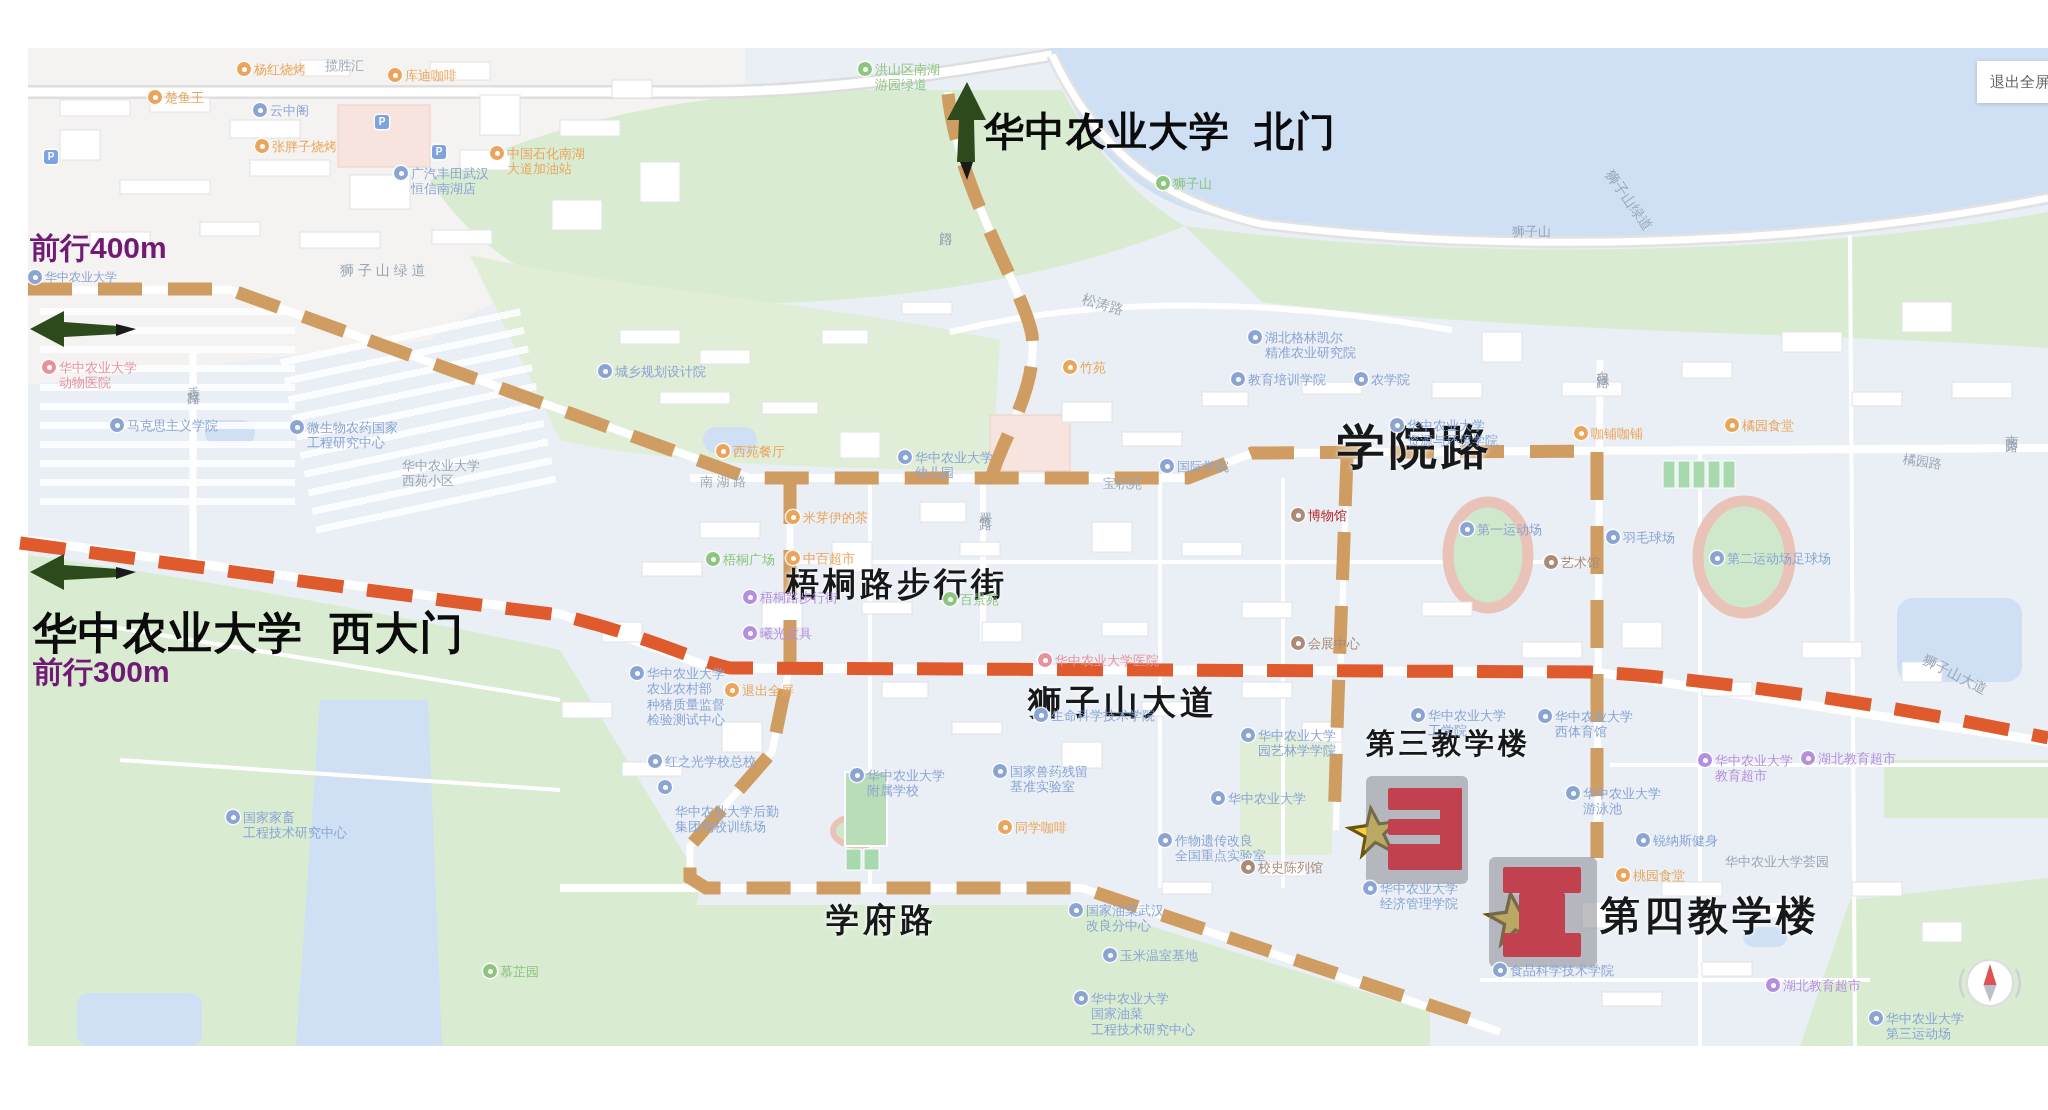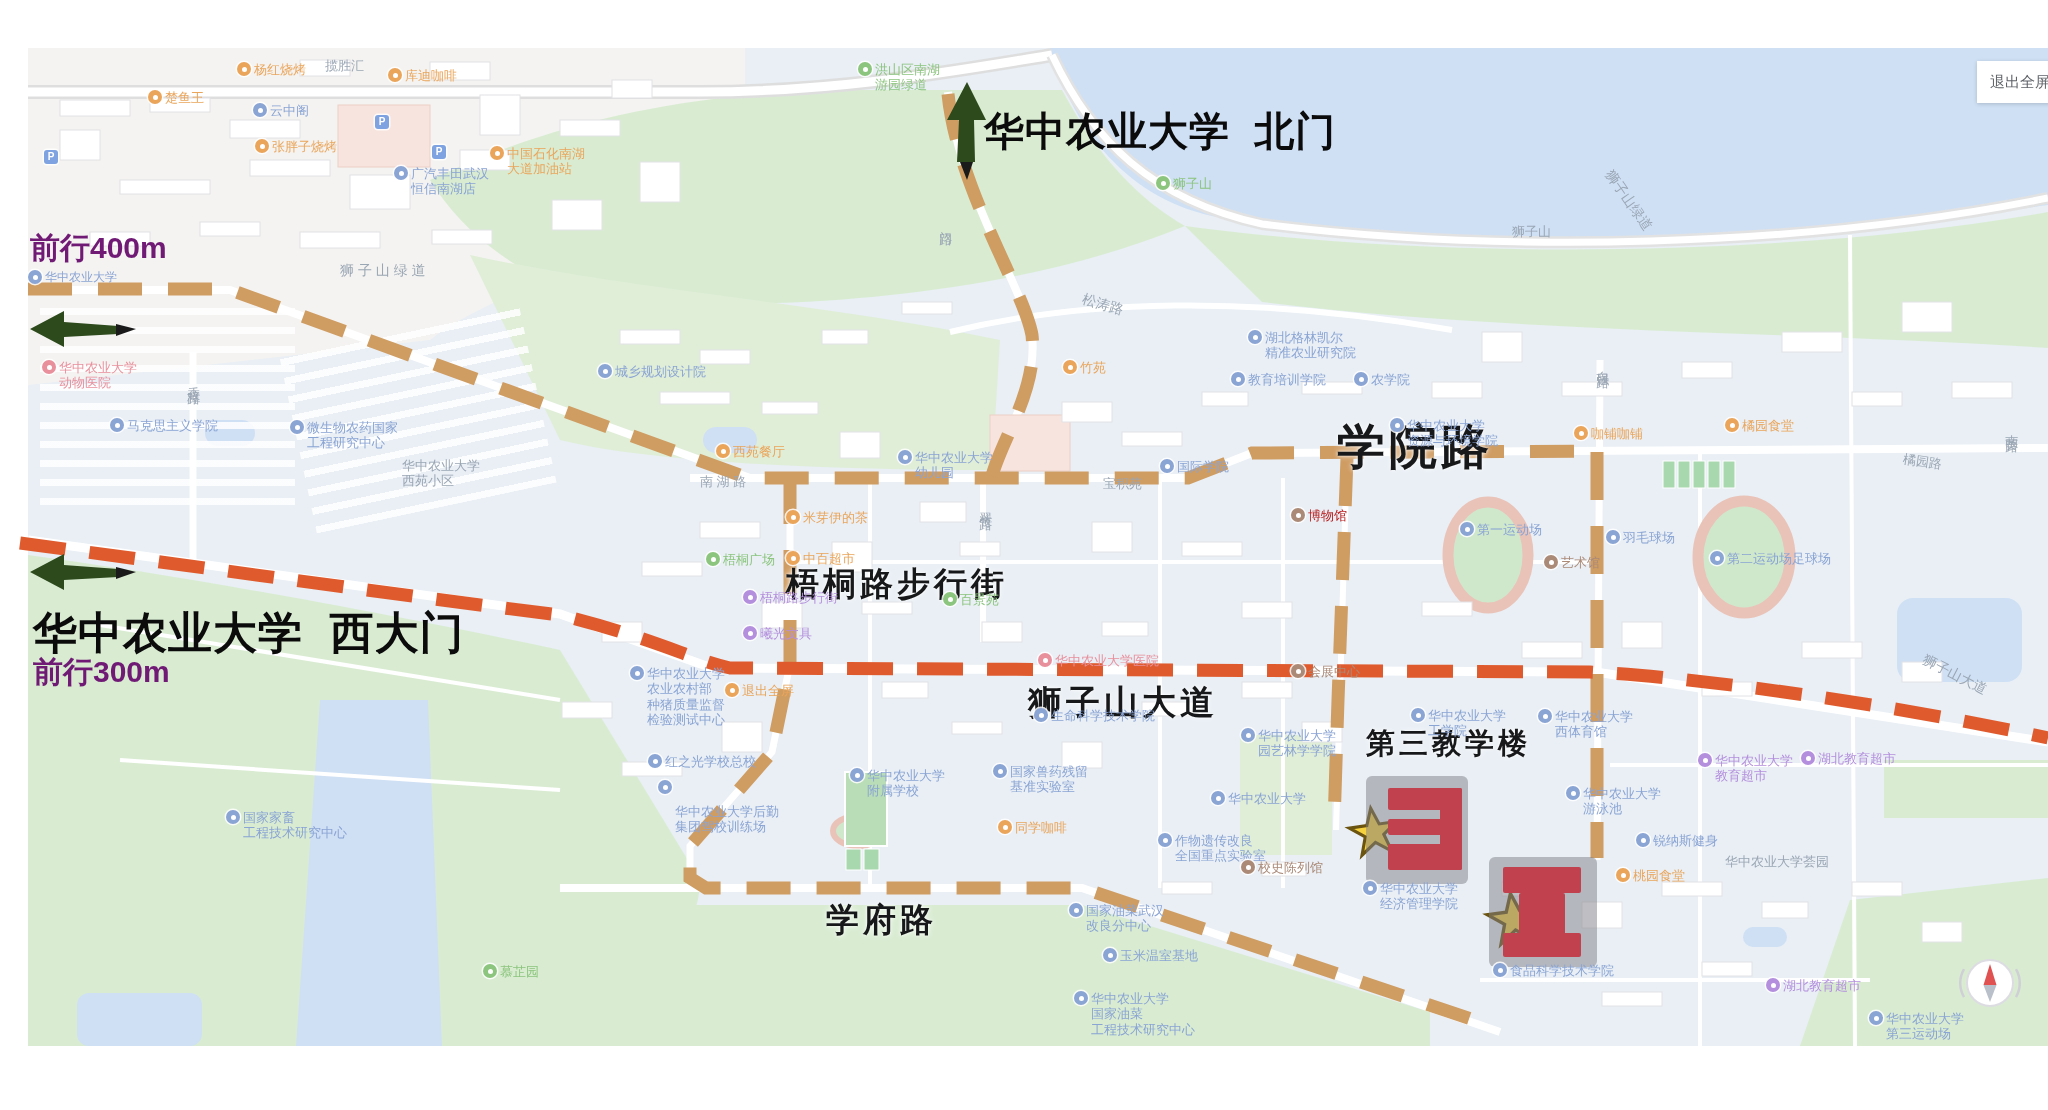--- a/index.html
+++ b/index.html
@@ -222,20 +222,21 @@
   <div class="bred b4a" style="left: 1503px; top: 867px; width: 78px; height: 26px; background: rgb(194, 65, 79);"></div>
   <div class="bred b4b" style="left: 1519px; top: 893px; width: 46px; height: 48px; background: rgb(194, 65, 79);"></div>
   <div class="bred b4c" style="left: 1503px; top: 933px; width: 78px; height: 24px; background: rgb(194, 65, 79);"></div>
 
   <div class="gate-sub" style="left:30px;top:228px;font-size:30px;">前行400m</div>
   <div class="gate-title" style="left:33px;top:604px;font-size:44px;">华中农业大学  西大门</div>
   <div class="gate-sub" style="left:33px;top:652px;font-size:30px;">前行300m</div>
   <div class="gate-title" style="left:984px;top:104px;font-size:40px;">华中农业大学  北门</div>
 
   <div class="boldlab" style="left:1366px;top:724px;font-size:29px;">第三教学楼</div>
+  <div class="boldlab" style="left:1600px;top:888px;font-size:40px;">第四教学楼</div>
 
   <div id="boldlabels">
       <div class="boldlab" style="left: 786px; top: 562px; font-size: 33px;">梧桐路步行街</div>
       <div class="boldlab" style="left: 1028px; top: 680px; font-size: 34px;">狮子山大道</div>
       <div class="boldlab" style="left: 1337px; top: 415px; font-size: 48px;">学院路</div>
       <div class="boldlab" style="left: 826px; top: 898px; font-size: 33px;">学府路</div>
     </div>
   <div id="pois">
       <div class="poi" style="left: 237px; top: 62px;"><span class="ic" style="background: rgb(234, 165, 91);"><i></i></span><div class="tx" style="color: rgb(234, 165, 91); white-space: pre;">杨红烧烤</div></div>
       <div class="poi" style="left: 148px; top: 90px;"><span class="ic" style="background: rgb(234, 165, 91);"><i></i></span><div class="tx" style="color: rgb(234, 165, 91); white-space: pre;">楚鱼王</div></div>
@@ -293,21 +294,21 @@
       <div class="poi" style="left: 1606px; top: 530px;"><span class="ic" style="background: rgb(138, 164, 212);"><i></i></span><div class="tx" style="color: rgb(138, 164, 212); white-space: pre;">羽毛球场</div></div>
       <div class="poi" style="left: 1544px; top: 555px;"><span class="ic" style="background: rgb(171, 138, 120);"><i></i></span><div class="tx" style="color: rgb(171, 138, 120); white-space: pre;">艺术馆</div></div>
       <div class="poi" style="left: 1710px; top: 551px;"><span class="ic" style="background: rgb(138, 164, 212);"><i></i></span><div class="tx" style="color: rgb(138, 164, 212); white-space: pre;">第二运动场足球场</div></div>
       <div class="poi vert" style="left: 1595px; top: 360px;"><div class="tx" style="color: rgb(154, 166, 180); white-space: pre;">自强路</div></div>
       <div class="poi" style="left: 1574px; top: 426px;"><span class="ic" style="background: rgb(234, 165, 91);"><i></i></span><div class="tx" style="color: rgb(234, 165, 91); white-space: pre;">咖铺咖铺</div></div>
       <div class="poi" style="left: 1725px; top: 418px;"><span class="ic" style="background: rgb(234, 165, 91);"><i></i></span><div class="tx" style="color: rgb(234, 165, 91); white-space: pre;">橘园食堂</div></div>
       <div class="poi" style="left: 1903px; top: 454px; transform: rotate(8deg);"><div class="tx" style="color: rgb(154, 166, 180); white-space: pre;">橘园路</div></div>
       <div class="poi vert" style="left: 2004px; top: 424px;"><div class="tx" style="color: rgb(154, 166, 180); white-space: pre;">南荟路</div></div>
       <div class="poi" style="left: 1038px; top: 653px;"><span class="ic" style="background: rgb(232, 144, 156);"><i></i></span><div class="tx" style="color: rgb(232, 144, 156); white-space: pre;">华中农业大学医院</div></div>
       <div class="poi" style="left: 1034px; top: 708px;"><span class="ic" style="background: rgb(138, 164, 212);"><i></i></span><div class="tx" style="color: rgb(138, 164, 212); white-space: pre;">生命科学技术学院</div></div>
-      <div class="poi" style="left: 1291px; top: 636px; margin-top: 28px;"><span class="ic" style="background: rgb(171, 138, 120);"><i></i></span><div class="tx" style="color: rgb(171, 138, 120); white-space: pre;">会展中心</div></div>
+      <div class="poi" style="left: 1291px; top: 636px;"><span class="ic" style="background: rgb(171, 138, 120);"><i></i></span><div class="tx" style="color: rgb(171, 138, 120); white-space: pre;">会展中心</div></div>
       <div class="poi" style="left: 1241px; top: 728px;"><span class="ic" style="background: rgb(138, 164, 212);"><i></i></span><div class="tx" style="color: rgb(138, 164, 212); white-space: pre;">华中农业大学
 园艺林学学院</div></div>
       <div class="poi" style="left: 1211px; top: 791px;"><span class="ic" style="background: rgb(138, 164, 212);"><i></i></span><div class="tx" style="color: rgb(138, 164, 212); white-space: pre;">华中农业大学</div></div>
       <div class="poi" style="left: 1158px; top: 833px;"><span class="ic" style="background: rgb(138, 164, 212);"><i></i></span><div class="tx" style="color: rgb(138, 164, 212); white-space: pre;">作物遗传改良
 全国重点实验室</div></div>
       <div class="poi" style="left: 1241px; top: 860px;"><span class="ic" style="background: rgb(171, 138, 120);"><i></i></span><div class="tx" style="color: rgb(171, 138, 120); white-space: pre;">校史陈列馆</div></div>
       <div class="poi" style="left: 993px; top: 764px;"><span class="ic" style="background: rgb(138, 164, 212);"><i></i></span><div class="tx" style="color: rgb(138, 164, 212); white-space: pre;">国家兽药残留
 基准实验室</div></div>
       <div class="poi" style="left: 998px; top: 820px;"><span class="ic" style="background: rgb(234, 165, 91);"><i></i></span><div class="tx" style="color: rgb(234, 165, 91); white-space: pre;">同学咖啡</div></div>
       <div class="poi" style="left: 648px; top: 754px;"><span class="ic" style="background: rgb(138, 164, 212);"><i></i></span><div class="tx" style="color: rgb(138, 164, 212); white-space: pre;">红之光学校总校</div></div>

